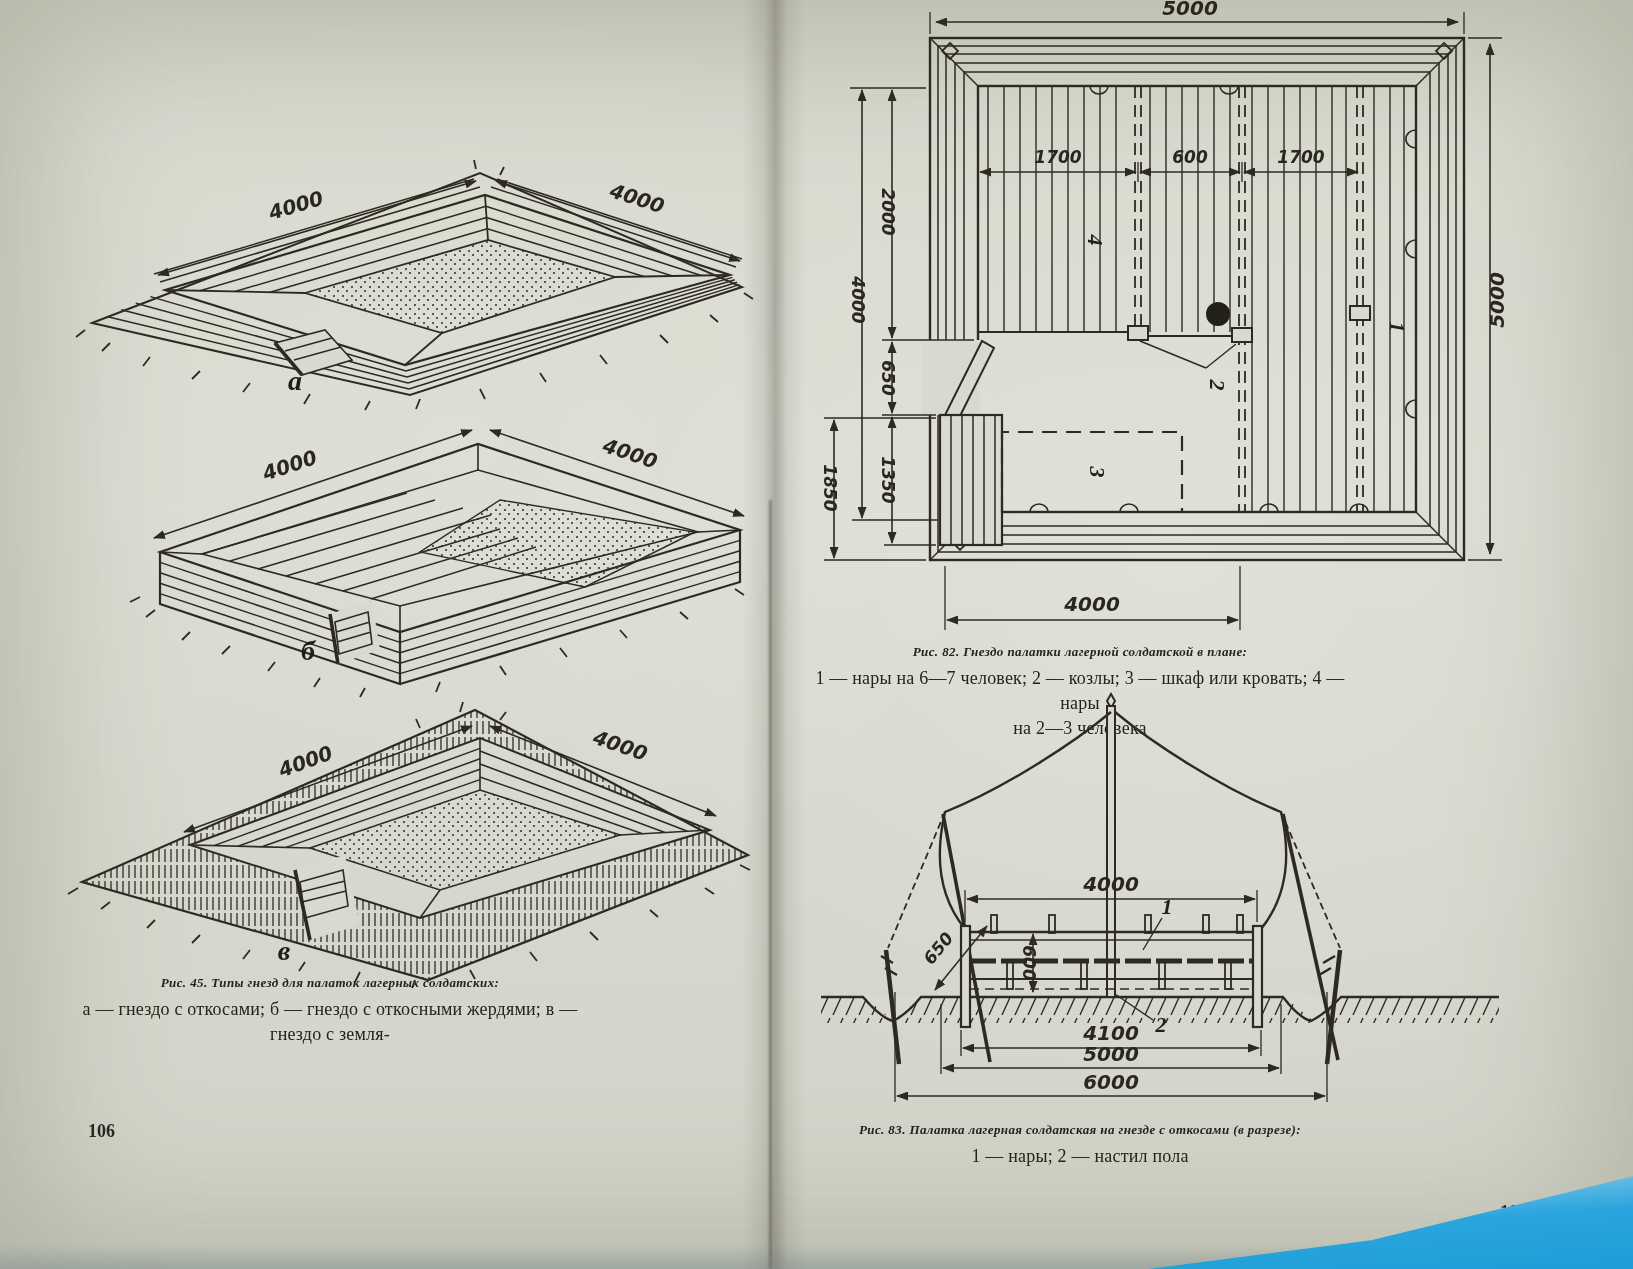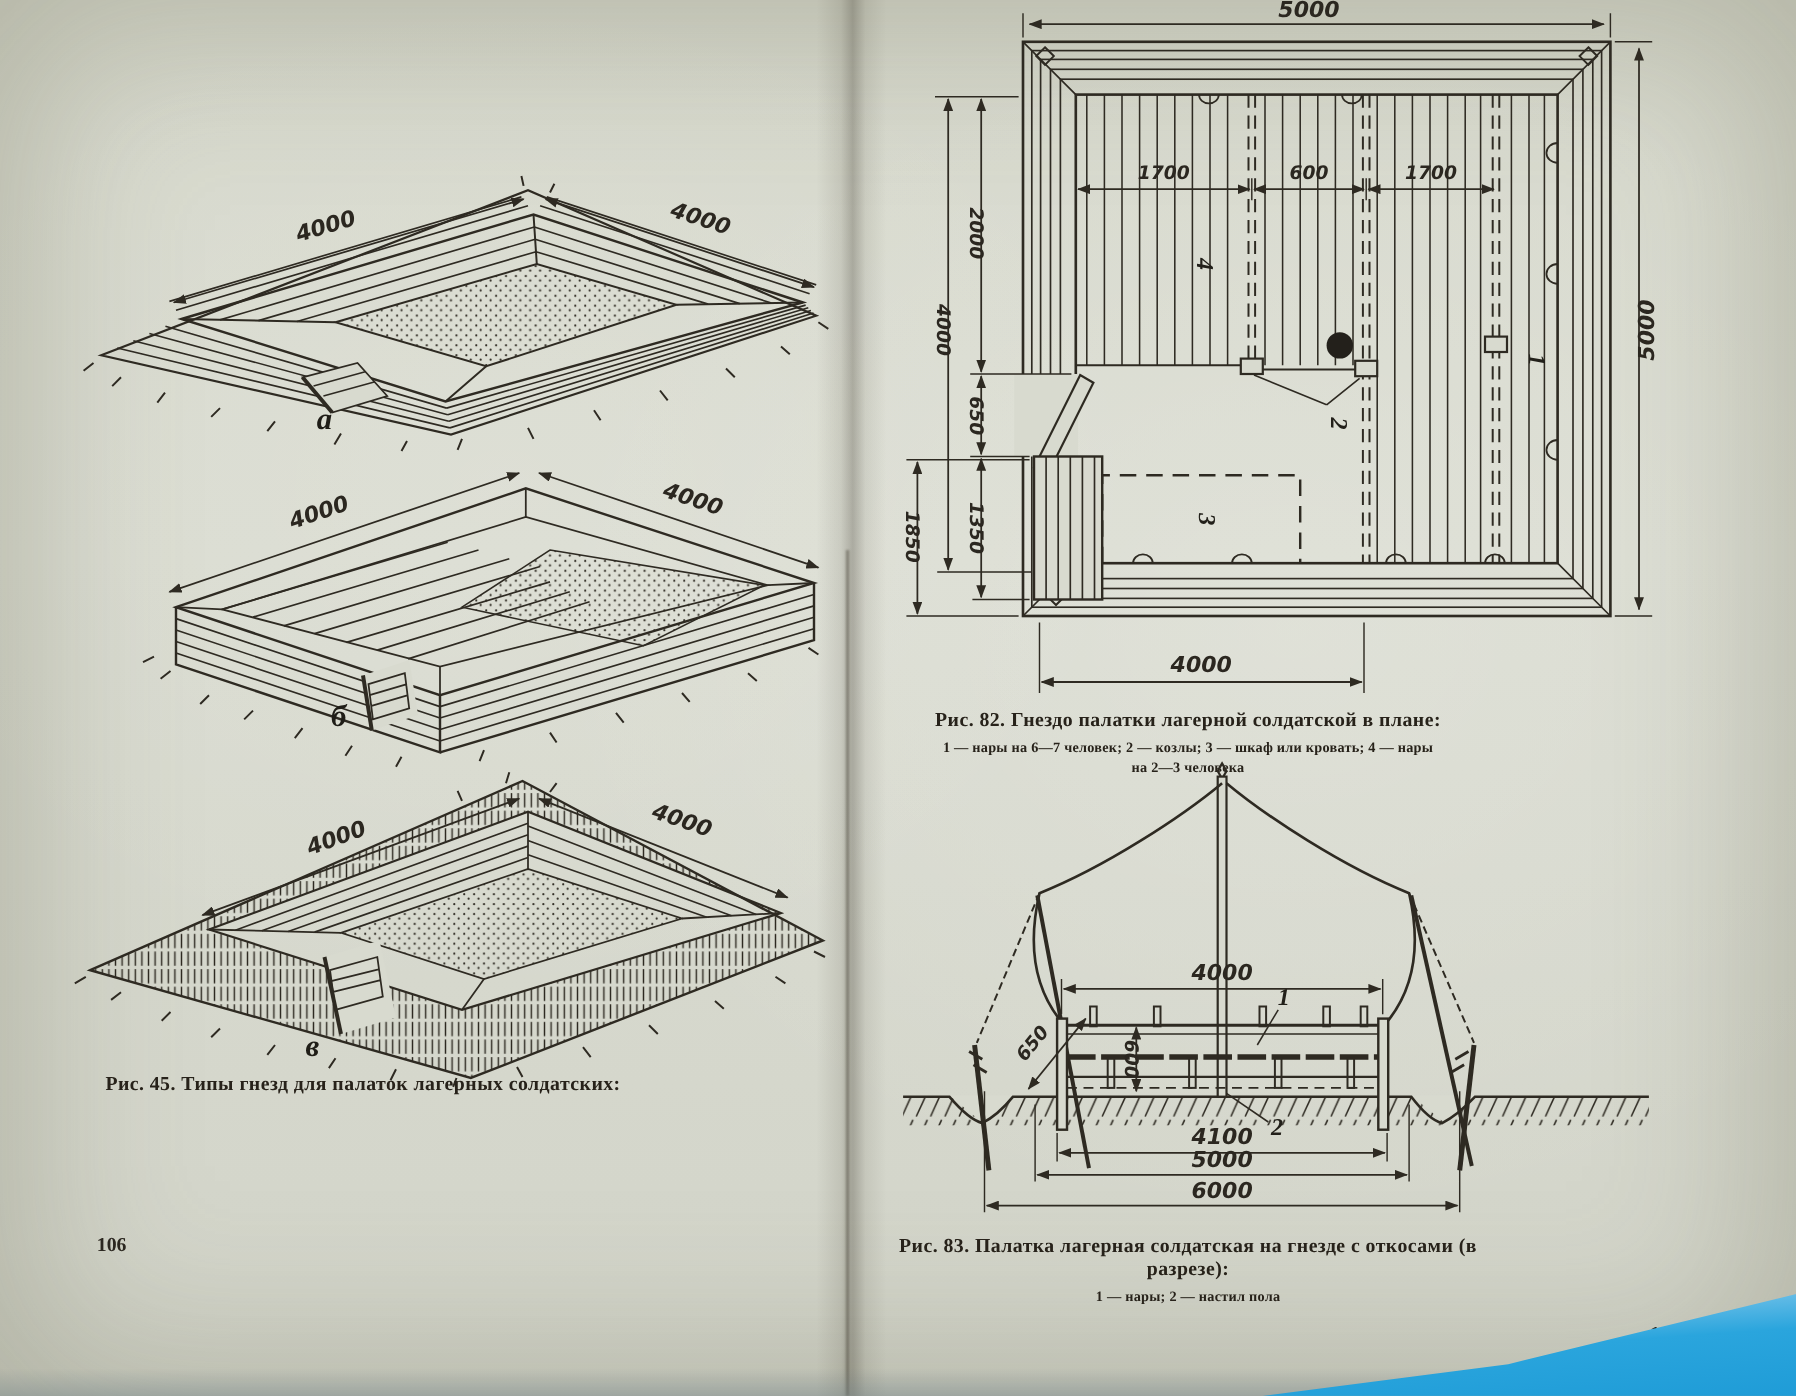--- a/index.html
+++ b/index.html
@@ -5,22 +5,22 @@
   html,body{margin:0;padding:0;background:#9aa0a0;}
   #scan{position:relative;width:1633px;height:1269px;overflow:hidden;
     background:
       radial-gradient(ellipse 900px 700px at 28% 35%, rgba(255,255,255,.10), rgba(0,0,0,0) 70%),
       radial-gradient(ellipse 1000px 800px at 72% 45%, rgba(255,255,255,.16), rgba(0,0,0,0) 70%),
       linear-gradient(180deg,#d7d9cd 0%,#dadcd1 40%,#d2d4c9 100%);
     box-shadow: inset 0 0 150px 30px rgba(95,92,70,.28);
     font-family:"Liberation Serif",serif;color:#262219;}
   .abs{position:absolute;}
   .cap{position:absolute;text-align:center;color:#27221a;}
-  .cap-title{font-size:18px;font-weight:700;letter-spacing:.4px;margin-bottom:6px;}
-  .cap-leg{font-size:13px;line-height:1.38;letter-spacing:.2px;font-weight:700;}
+  .cap-title{font-size:13px;font-weight:700;letter-spacing:.4px;margin-bottom:6px;font-style:italic;}
+  .cap-leg{font-size:18px;line-height:1.38;letter-spacing:.2px;font-weight:400;}
   .pagenum{position:absolute;font:700 18px "Liberation Serif",serif;color:#2b2720;}
   .gutter{position:absolute;left:742px;top:0;width:64px;height:1269px;
     background:linear-gradient(90deg, rgba(70,65,50,0) 0%, rgba(70,65,50,.13) 35%, rgba(55,50,38,.30) 52%, rgba(70,65,50,.10) 70%, rgba(70,65,50,0) 100%);}
   .crease{position:absolute;left:769px;top:500px;width:3px;height:769px;background:rgba(55,50,38,.40);filter:blur(1.2px);}
   .bottom-shade{position:absolute;left:0;top:1244px;width:1633px;height:25px;
     background:linear-gradient(180deg, rgba(120,135,140,0) 0%, rgba(110,128,135,.38) 100%);}
   .backdrop{position:absolute;left:1148px;top:1166px;width:485px;height:103px;
     clip-path:polygon(0 100%, 46% 72%, 100% 10%, 100% 100%);
     background:linear-gradient(176deg,#bfe2f2 0%, #6fc0e8 28%, #2aa5dd 55%, #1f9cd7 100%);}
   svg{position:absolute;overflow:visible;}
@@ -143,20 +143,21 @@
       <path class="ink" stroke-width="1.6" d="M124,192 L412,86" marker-start="url(#Cas)" marker-end="url(#Cae)"></path>
       <path class="ink" stroke-width="1.6" d="M430,86 L656,176" marker-start="url(#Cas)" marker-end="url(#Cae)"></path>
       <text class="dim" x="248" y="128" transform="rotate(-20 248 128)">4000</text>
       <text class="dim" x="558" y="112" transform="rotate(19 558 112)">4000</text>
     </g>
     <text class="letter" x="224" y="320">в</text>
   </svg>
 
   <div class="cap" style="left:70px;top:975px;width:520px">
     <div class="cap-title">Рис. 45. Типы гнезд для палаток лагерных солдатских:</div>
+    <div class="cap-leg">а — гнездо с откосами; б — гнездо с откосными жердями; в — гнездо с земля-</div>
   </div>
 
   <div class="pagenum" style="left:88px;top:1121px">106</div>
 
   <svg class="abs" style="left:790px;top:0px" width="840" height="648" viewBox="0 0 840 648">
     <defs>
       <marker id="Pe" markerWidth="12" markerHeight="9" refX="11" refY="4.5" orient="auto" markerUnits="userSpaceOnUse">
           <path d="M0,0L12,4.5L0,9z" fill="#2e2a22"></path>
         </marker>
       <marker id="Ps" markerWidth="12" markerHeight="9" refX="1" refY="4.5" orient="auto" markerUnits="userSpaceOnUse">

